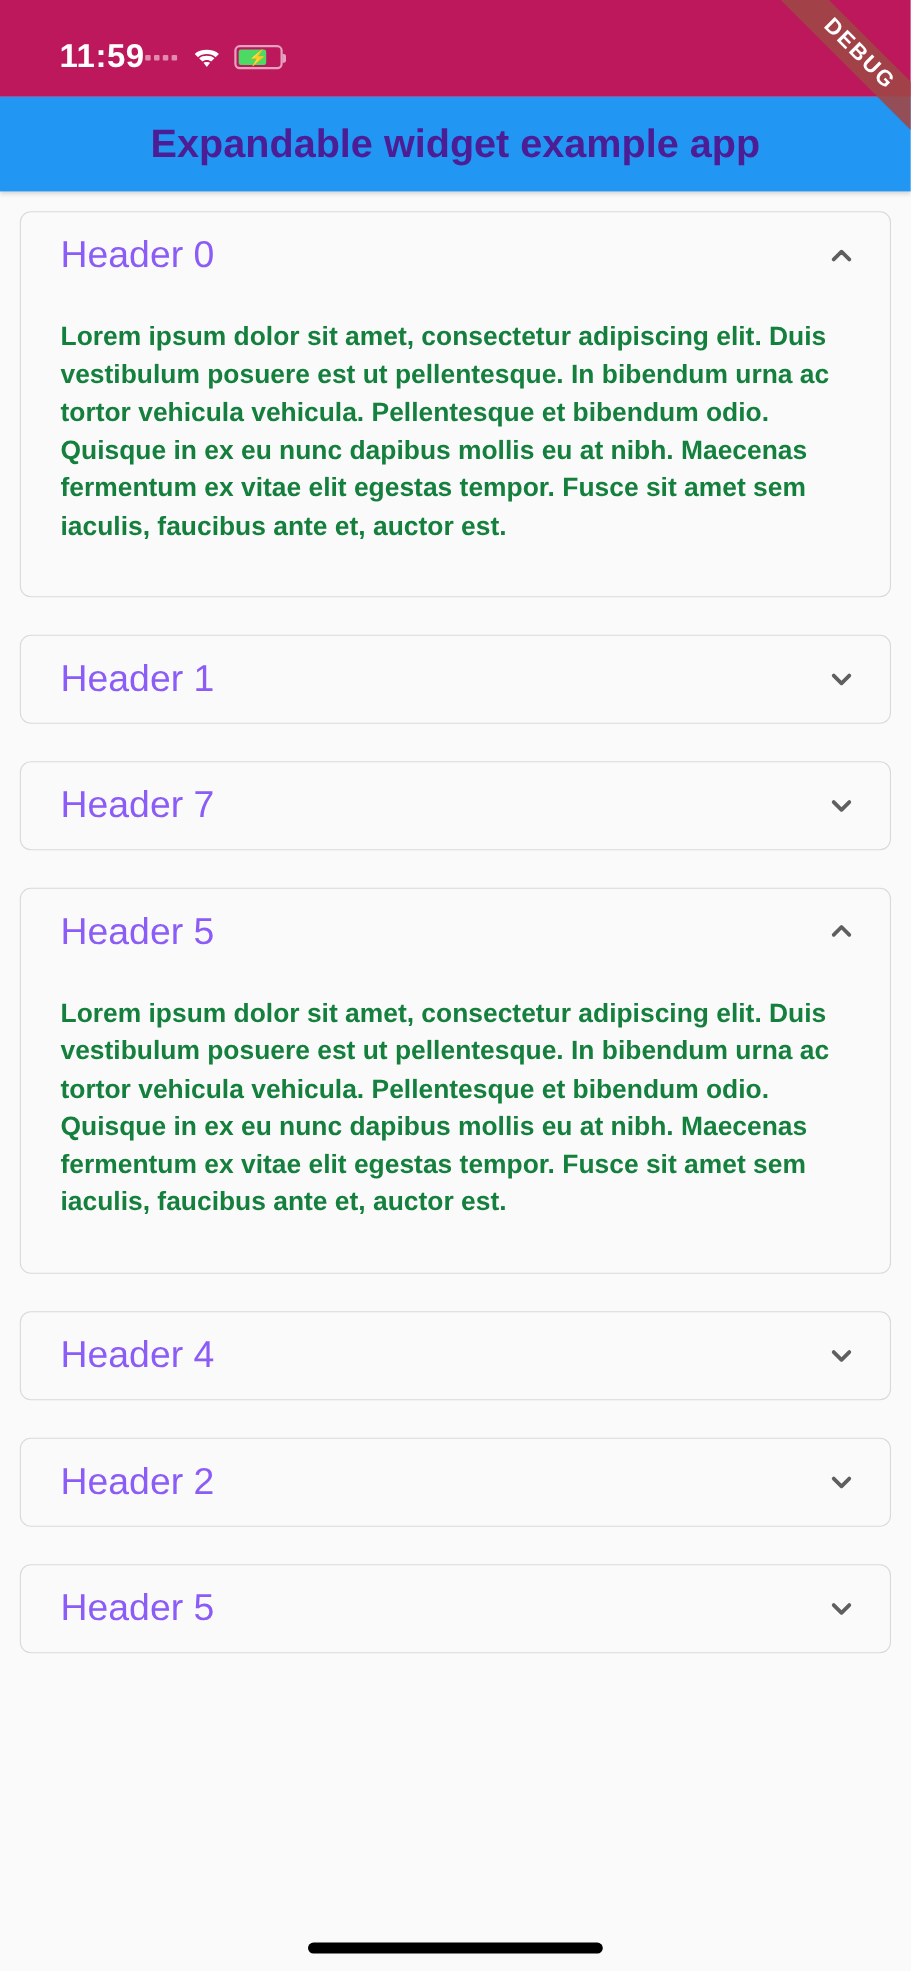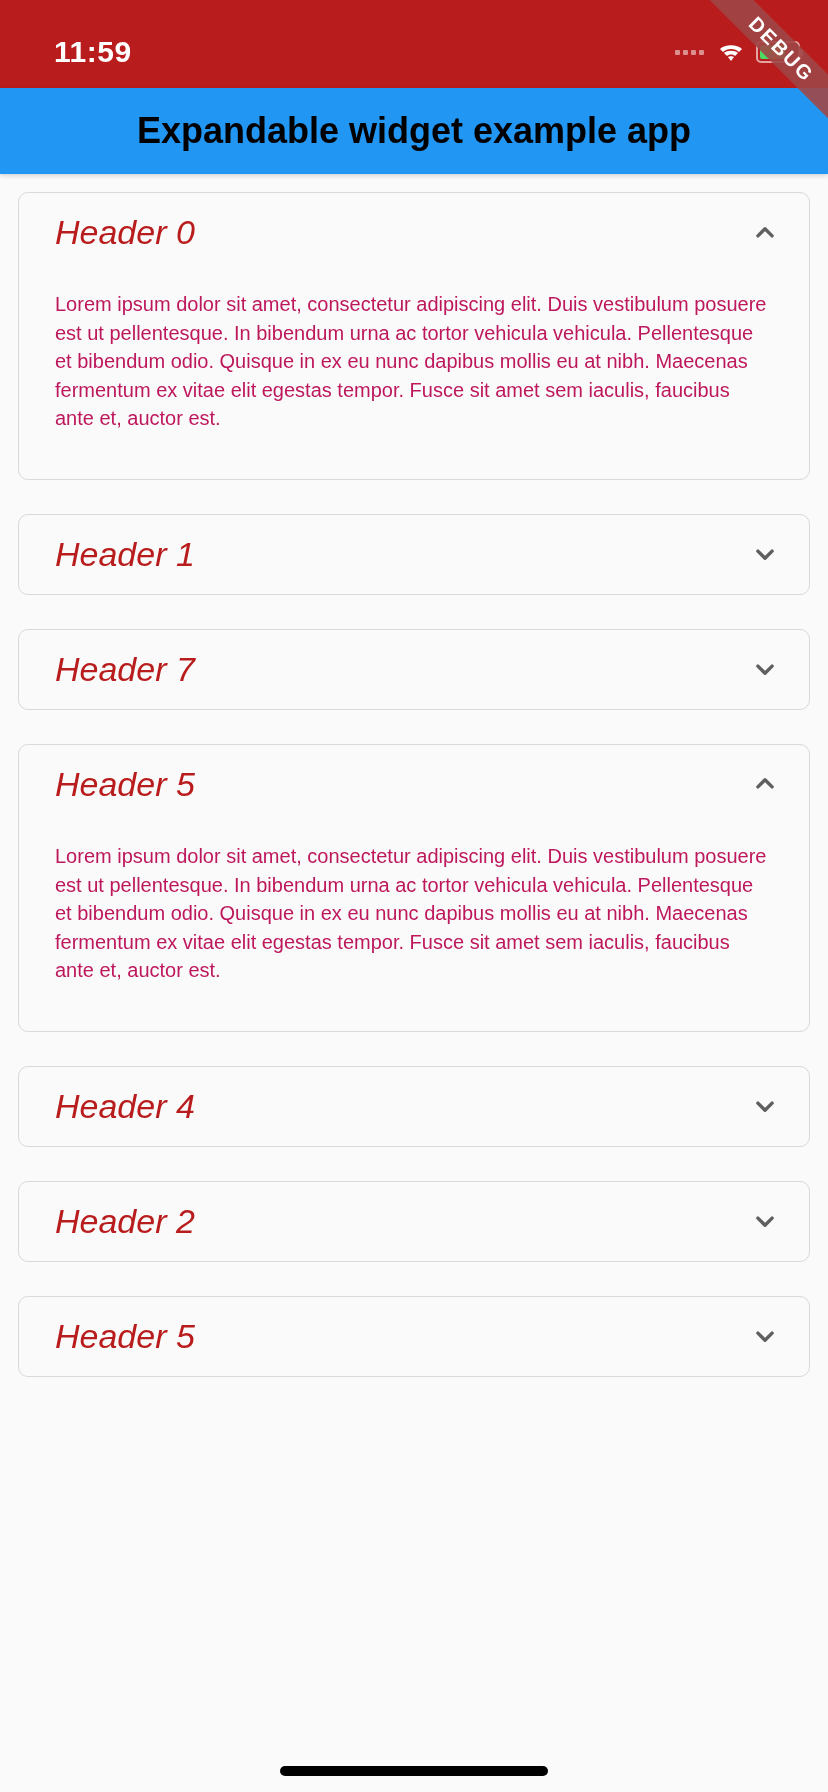--- a/index.html
+++ b/index.html
@@ -6,24 +6,24 @@
   html, body {
     width: 828px;
     height: 1792px;
     overflow: hidden;
     font-family: -apple-system, BlinkMacSystemFont, "Helvetica Neue", Arial, sans-serif;
     background: #fafafa;
     position: relative;
   }
   .status-bar {
     height: 88px;
-    background: #b91c1c;
-    display: flex;
-    align-items: center;
-    justify-content: space-between;
+    background: #be185d;
+    display: flex;
+    align-items: center;
+    justify-content: flex-start;
     padding: 16px 28px 0 54px;
     color: #fff;
   }
   .status-time {
     font-size: 30px;
     font-weight: 600;
     letter-spacing: 0.5px;
   }
   .status-icons {
     display: flex;
@@ -83,21 +83,21 @@
     height: 86px;
     background: #2196f3;
     display: flex;
     align-items: center;
     justify-content: center;
     box-shadow: 0 2px 4px rgba(0,0,0,0.15);
     position: relative;
     z-index: 1;
   }
   .app-bar-title {
-    color: #000000;
+    color: #4c1d95;
     font-size: 36px;
     font-weight: 700;
   }
   .debug-banner {
     position: absolute;
     top: 0;
     right: 0;
     width: 190px;
     height: 190px;
     overflow: hidden;
@@ -130,40 +130,39 @@
   .panel-header {
     display: flex;
     align-items: center;
     justify-content: space-between;
     padding: 20px 26px 20px 36px;
     cursor: pointer;
   }
   .panel-title {
     font-size: 34px;
     font-weight: 400;
-    color: #b91c1c;
-    font-style: italic;
+    color: #8b5cf6;
   }
   .chev {
     width: 36px;
     height: 36px;
     display: flex;
     align-items: center;
     justify-content: center;
     color: #5f5f5f;
   }
   .chev svg { display: block; }
   .panel-body {
     padding: 18px 36px 46px 36px;
   }
   .panel-body-text {
-    font-size: 20px;
+    font-size: 24px;
     line-height: 1.43;
-    color: #be185d;
-    font-weight: 400;
+    color: #15803d;
+    font-weight: 700;
   }
   .home-indicator {
     position: absolute;
     bottom: 16px;
     left: 50%;
     transform: translateX(-50%);
     width: 268px;
     height: 10px;
     background: #000;
     border-radius: 10px;

